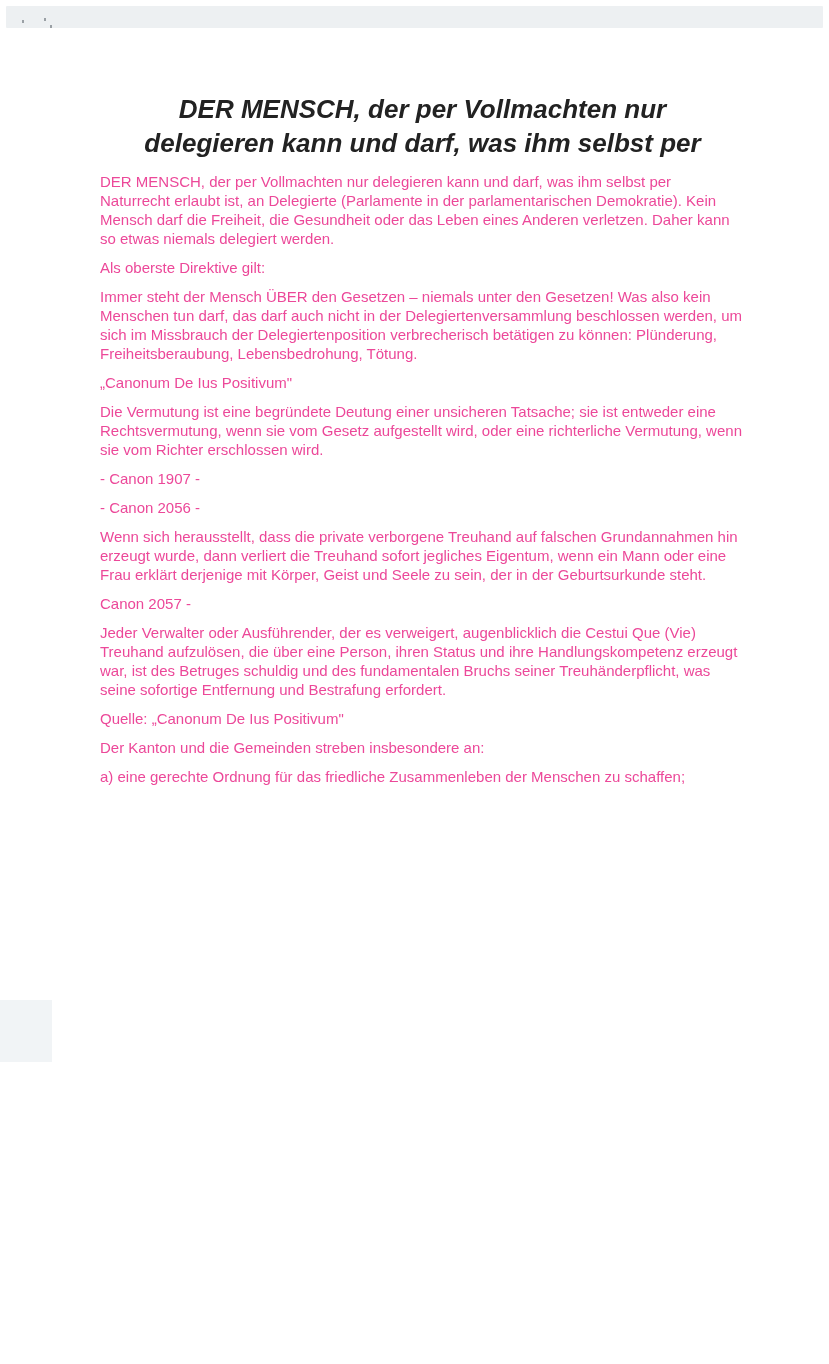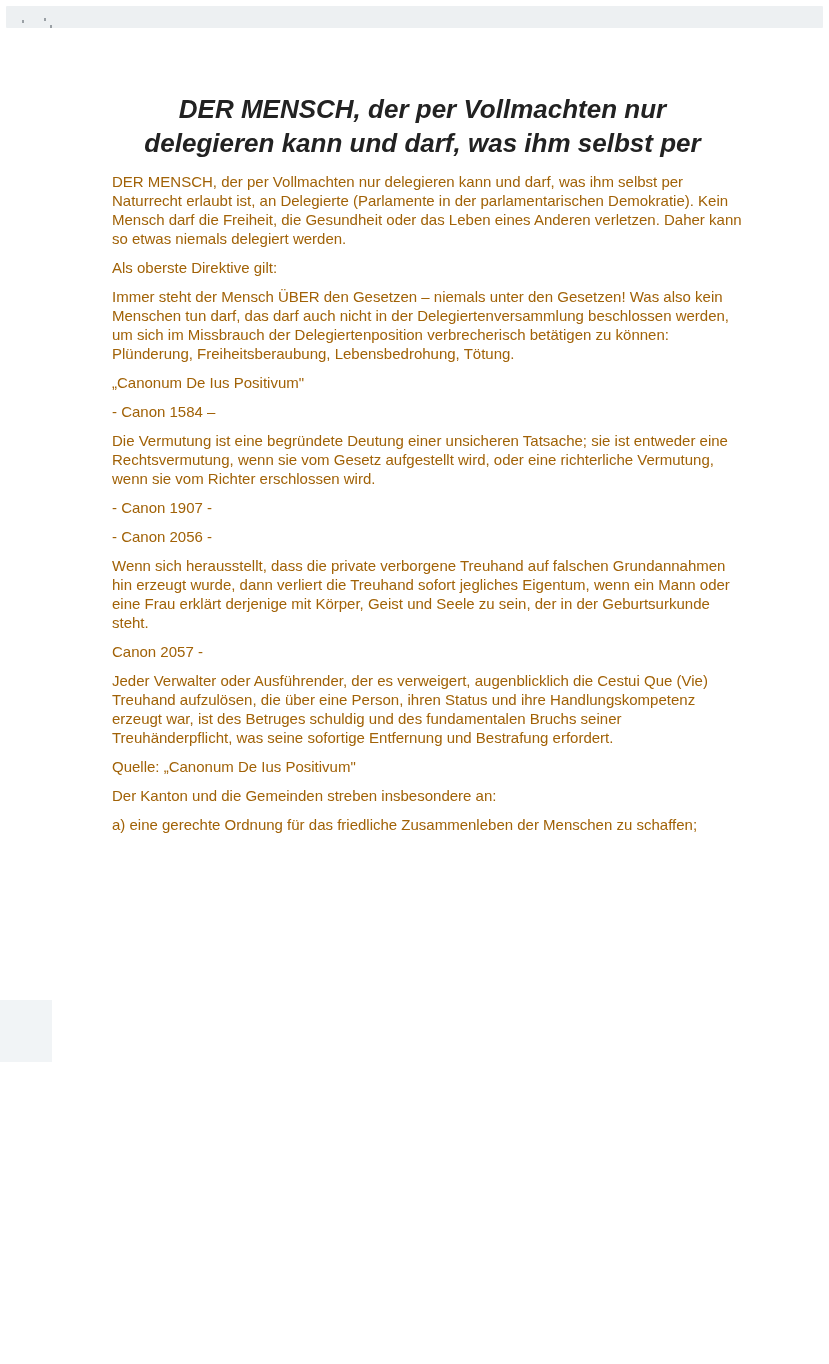--- a/index.html
+++ b/index.html
@@ -53,24 +53,24 @@
   .doc-title {
     margin: 0 0 12px 0;
     text-align: center;
     font-size: 26px;
     line-height: 34px;
     font-weight: bold;
     color: #222222;
     font-style: italic;
   }
   .para {
-    margin: 0 0 10px 12px;
+    margin: 0 0 10px 0;
     font-size: 15px;
     line-height: 19px;
-    color: #a16207;
+    color: #ec4899;
   }
 </style>
 </head>
 <body>
 
 <div class="page">
 
   <div class="scan-band">
     <span class="speck s1"></span>
     <span class="speck s2"></span>
@@ -83,21 +83,20 @@
 
     <h1 class="doc-title">
       <div>DER MENSCH, der per Vollmachten nur</div>
       <div>delegieren kann und darf, was ihm selbst per</div>
     </h1>
 
     <p class="para">DER MENSCH, der per Vollmachten nur delegieren kann und darf, was ihm selbst per Naturrecht erlaubt ist, an Delegierte (Parlamente in der parlamentarischen Demokratie). Kein Mensch darf die Freiheit, die Gesundheit oder das Leben eines Anderen verletzen. Daher kann so etwas niemals delegiert werden.</p>
     <p class="para">Als oberste Direktive gilt:</p>
     <p class="para">Immer steht der Mensch ÜBER den Gesetzen – niemals unter den Gesetzen! Was also kein Menschen tun darf, das darf auch nicht in der Delegiertenversammlung beschlossen werden, um sich im Missbrauch der Delegiertenposition verbrecherisch betätigen zu können: Plünderung, Freiheitsberaubung, Lebensbedrohung, Tötung.</p>
     <p class="para">„Canonum De Ius Positivum"</p>
-    <p class="para">- Canon 1584 –</p>
     <p class="para">Die Vermutung ist eine begründete Deutung einer unsicheren Tatsache; sie ist entweder eine Rechtsvermutung, wenn sie vom Gesetz aufgestellt wird, oder eine richterliche Vermutung, wenn sie vom Richter erschlossen wird.</p>
     <p class="para">- Canon 1907 -</p>
     <p class="para">- Canon 2056 -</p>
     <p class="para">Wenn sich herausstellt, dass die private verborgene Treuhand auf falschen Grundannahmen hin erzeugt wurde, dann verliert die Treuhand sofort jegliches Eigentum, wenn ein Mann oder eine Frau erklärt derjenige mit Körper, Geist und Seele zu sein, der in der Geburtsurkunde steht.</p>
     <p class="para">Canon 2057 -</p>
     <p class="para">Jeder Verwalter oder Ausführender, der es verweigert, augenblicklich die Cestui Que (Vie) Treuhand aufzulösen, die über eine Person, ihren Status und ihre Handlungskompetenz erzeugt war, ist des Betruges schuldig und des fundamentalen Bruchs seiner Treuhänderpflicht, was seine sofortige Entfernung und Bestrafung erfordert.</p>
     <p class="para">Quelle: „Canonum De Ius Positivum"</p>
     <p class="para">Der Kanton und die Gemeinden streben insbesondere an:</p>
     <p class="para">a) eine gerechte Ordnung für das friedliche Zusammenleben der Menschen zu schaffen;</p>
 

